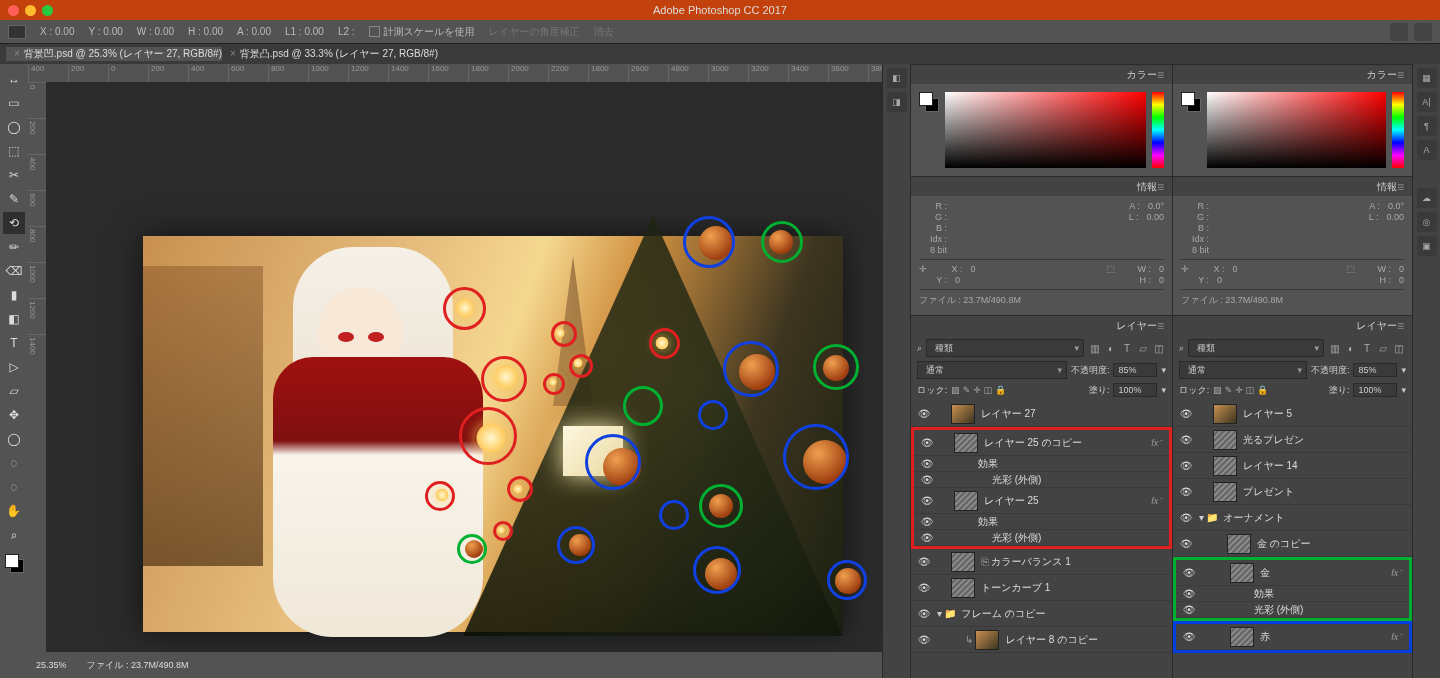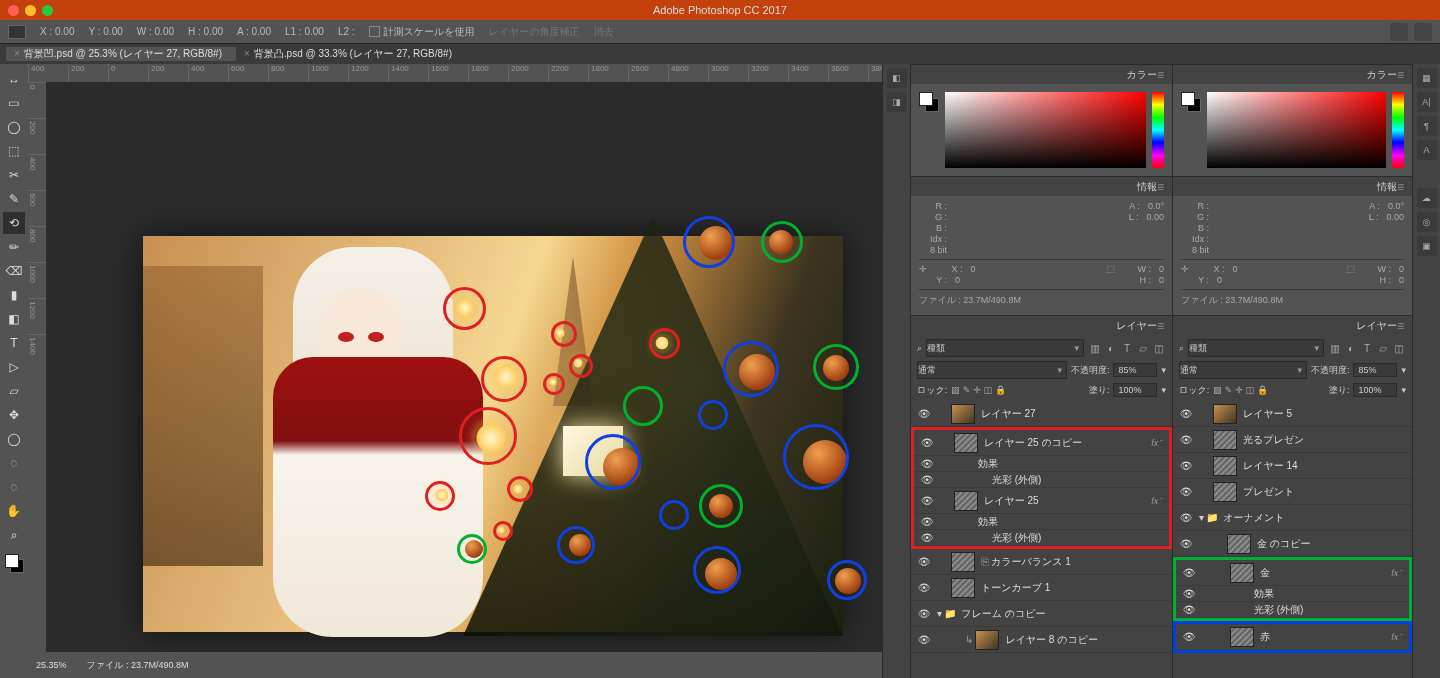--- a/index.html
+++ b/index.html
@@ -7,21 +7,21 @@
 .titlebar { height: 20px; background: #c2410c; display: flex; align-items: center; position: relative; }
 .traffic-lights { display: flex; gap: 6px; padding-left: 8px; }
 .tl { width: 11px; height: 11px; border-radius: 50%; }
 .tl-r { background: #ff5f57; } .tl-y { background: #ffbd2e; } .tl-g { background: #28c940; }
 .title-text { position: absolute; left: 50%; transform: translateX(-50%); color: #ddd; font-size: 11px; }
 .menubar { height: 24px; background: #535353; display: flex; align-items: center; padding: 0 8px; gap: 14px; font-size: 10px; color: #bbb; border-bottom: 1px solid #222; }
 .menubar .mb-icon { width: 18px; height: 14px; background: #333; border: 1px solid #666; }
 .menubar .right { margin-left: auto; display: flex; gap: 6px; }
 .menubar .right span { width: 18px; height: 18px; background: #444; border-radius: 2px; }
 .tabs { height: 20px; background: #3a3a3a; display: flex; align-items: center; padding: 0 6px; gap: 0; font-size: 10px; }
-.tab { padding: 0 14px 0 8px; color: #ddd; position: relative; }
+.tab { padding: 0 0 0 8px; color: #ddd; position: relative; }
 .tab.active { background: #535353; }
 .tab .close, .tab .pre { color: #888; margin-right: 4px; }
 .main-row { display: flex; height: 614px; }
 .toolbar { width: 28px; background: #535353; display: flex; flex-direction: column; align-items: center; padding-top: 4px; gap: 2px; }
 .toolbar .tool { width: 22px; height: 22px; display: flex; align-items: center; justify-content: center; color: #ddd; font-size: 12px; cursor: pointer; }
 .toolbar .tool.sel { background: #2f2f2f; }
 .toolbar .swatch { width: 18px; height: 18px; margin-top: 6px; position: relative; }
 .toolbar .swatch .fg { width: 14px; height: 14px; background: #fff; border: 1px solid #222; position: absolute; }
 .toolbar .swatch .bg { width: 14px; height: 14px; background: #000; border: 1px solid #666; position: absolute; top: 5px; left: 5px; }
 .canvas-area { flex: 1; background: #2b2b2b; position: relative; overflow: hidden; }
@@ -54,21 +54,21 @@
 .grad-box { flex: 1; height: 76px; background: linear-gradient(to bottom,#fff 0%,#f00 50%,#000 100%); background: linear-gradient(to right,#fff,#f00),linear-gradient(to bottom,transparent,#000); background-blend-mode: multiply; }
 .hue { width: 12px; height: 76px; background: linear-gradient(to bottom,#f00,#ff0,#0f0,#0ff,#00f,#f0f,#f00); }
 .info-body { padding: 4px 8px 8px; font-size: 9px; color: #aaa; }
 .info-row { display: flex; justify-content: space-between; margin: 1px 0; }
 .info-col { display: flex; gap: 8px; }
 .info-label { width: 28px; text-align: right; }
 .divider { height: 1px; background: #3a3a3a; margin: 4px 0; }
 .hint { font-size: 9px; color: #999; padding: 4px 0; line-height: 1.4; }
 .layers-head { background: #434343; padding: 4px 6px; display: flex; flex-direction: column; gap: 4px; font-size: 9px; }
 .lh-row { display: flex; align-items: center; gap: 4px; }
-.dropdown { flex: 1; background: #3a3a3a; border: 1px solid #2a2a2a; padding: 1px 18px 1px 0; color: #ccc; position: relative; height: 18px; display: flex; align-items: center; cursor: pointer; }
+.dropdown { flex: 1; background: #3a3a3a; border: 1px solid #2a2a2a; padding: 1px 18px 1px 8px; color: #ccc; position: relative; height: 18px; display: flex; align-items: center; cursor: pointer; }
 .dropdown::after { content: '▾'; position: absolute; right: 4px; color: #999; }
 .pct { background: #3a3a3a; border: 1px solid #2a2a2a; padding: 1px 4px; color: #ccc; width: 44px; }
 .filter-icons { display: flex; gap: 2px; color: #aaa; font-size: 10px; }
 .filter-icons span { width: 14px; text-align: center; }
 .layer-list { flex: 1; overflow: hidden; background: #434343; }
 .layer { display: flex; align-items: center; height: 26px; background: #434343; border-bottom: 1px solid #3a3a3a; padding-right: 6px; position: relative; }
 .layer.sub { height: 16px; }
 .eye { width: 26px; text-align: center; font-size: 10px; color: #ddd; cursor: pointer; }
 .thumb { width: 24px; height: 20px; background: linear-gradient(135deg,#888 25%,#666 25%,#666 50%,#888 50%,#888 75%,#666 75%); background-size: 6px 6px; border: 1px solid #222; margin-right: 6px; }
 .thumb.filled { background: linear-gradient(135deg,#c89050,#3d3520); }

